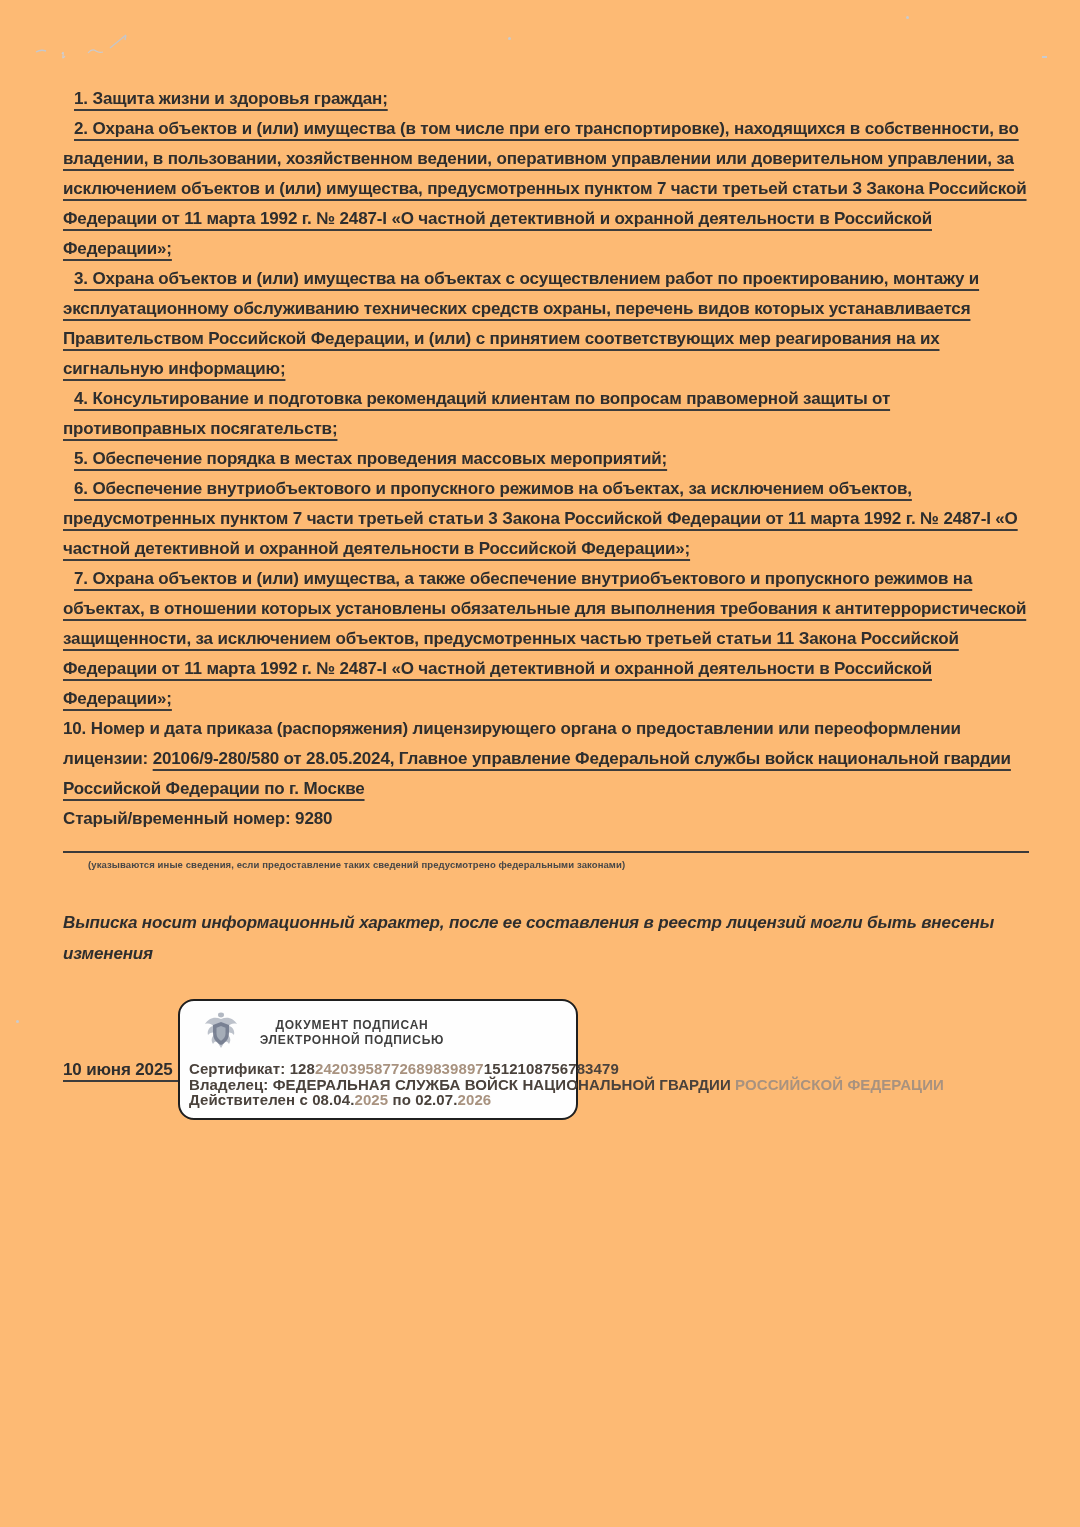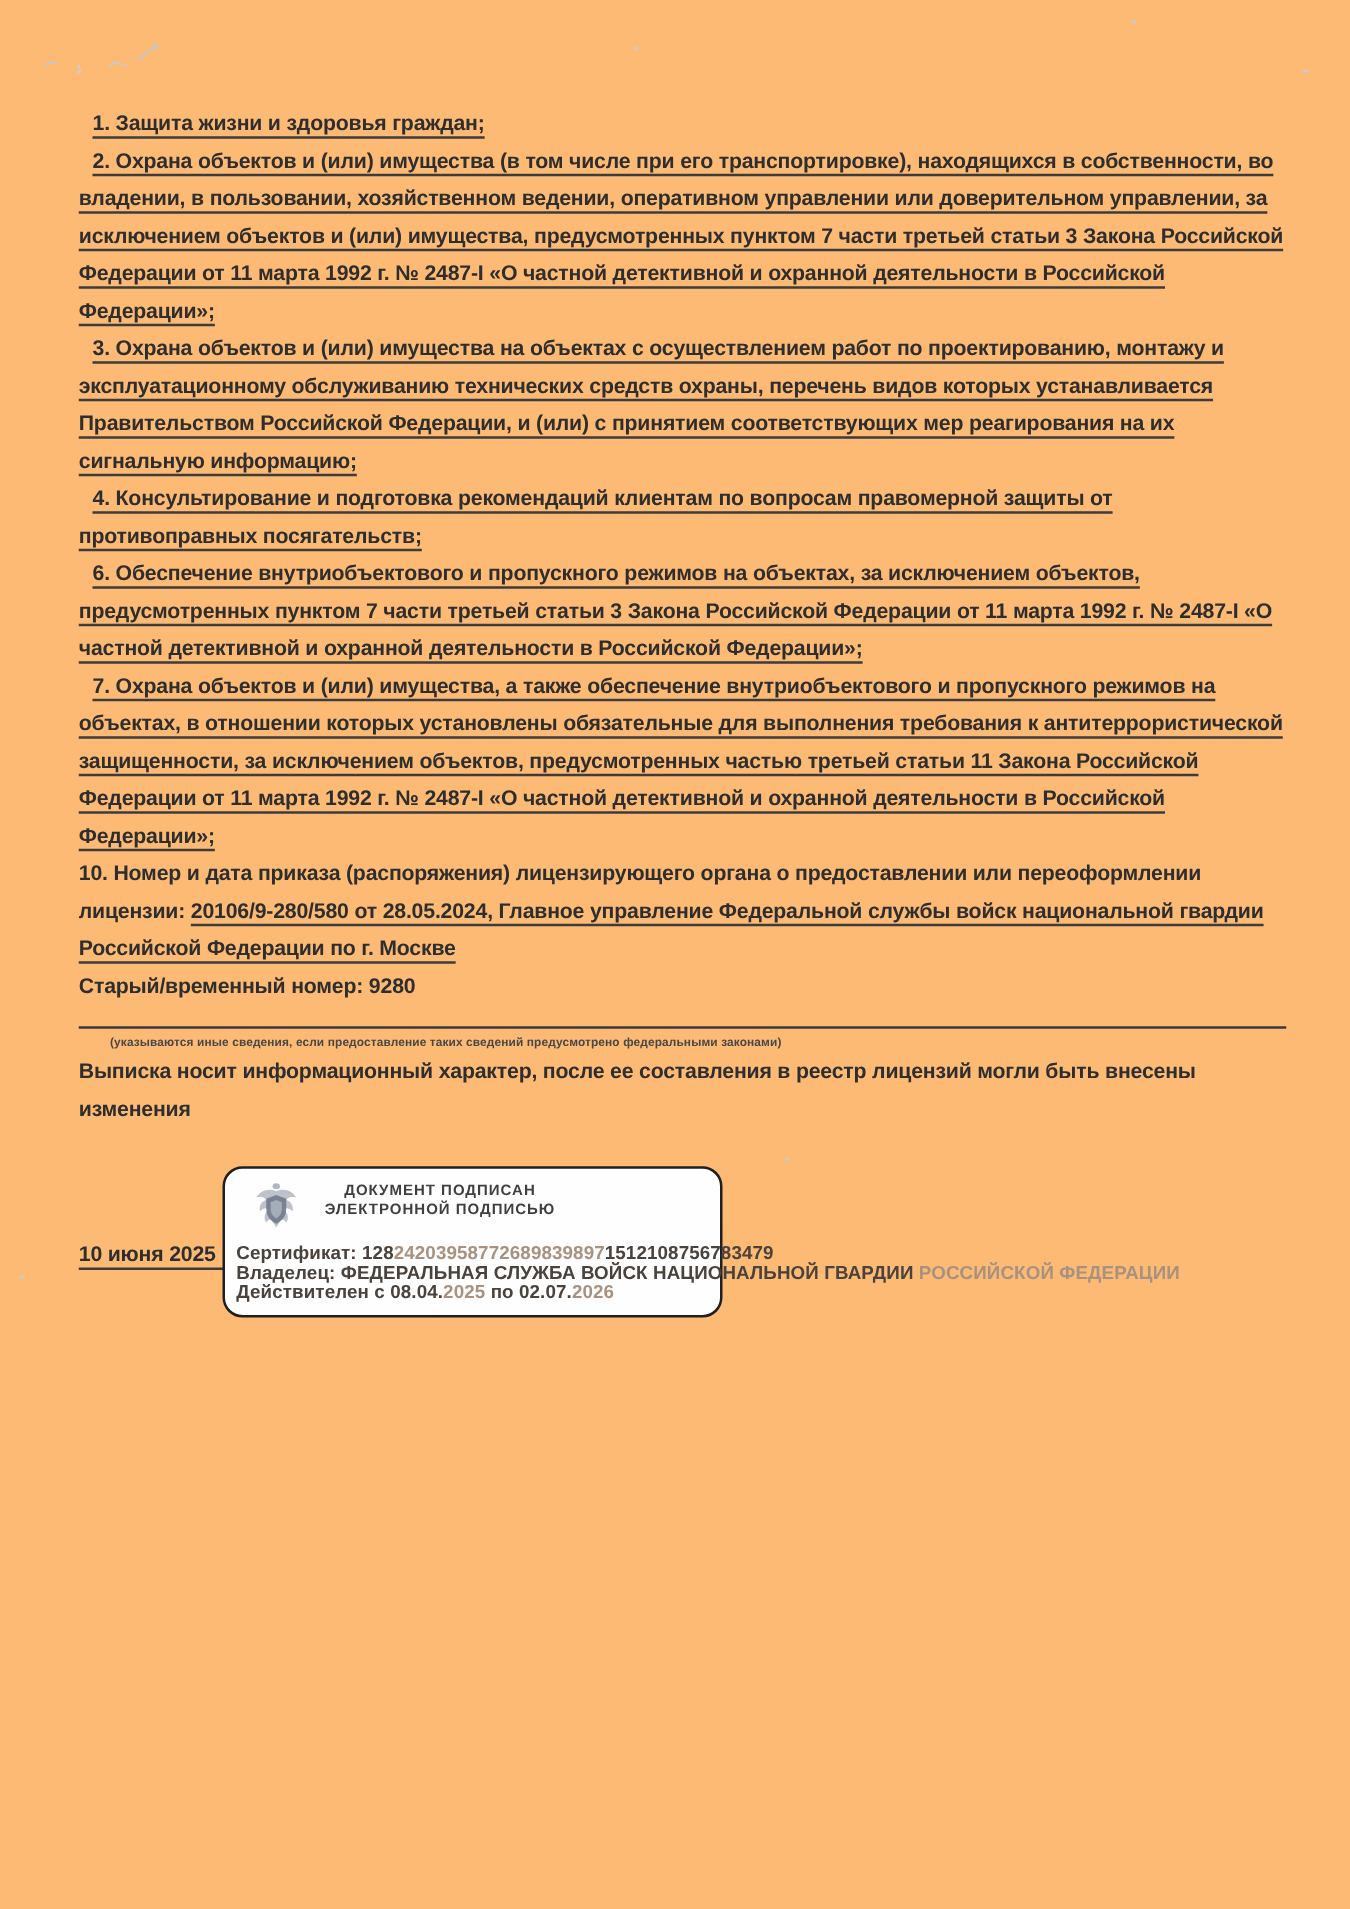--- a/index.html
+++ b/index.html
@@ -48,42 +48,44 @@
   .footnote {
     font-size:9.5px;
     font-weight:600;
     letter-spacing:0.1px;
     line-height:12px;
     color:#474747;
     margin-top:6px;
     padding-left:25px;
   }
   .disclaimer {
+    margin-top:36px;
     line-height:31px;
+    font-style:italic;
   }
   .signature-row {
     display:flex;
     align-items:flex-start;
     margin-top:30px;
   }
   .sign-date {
     width:115px;
     margin-top:56px;
     font-size:17px;
     white-space:nowrap;
   }
   .stamp {
     width:400px;
     box-sizing:border-box;
     border:2px solid #1f1f1f;
     border-radius:16px;
     padding:7px 9px 10px 9px;
     background:#fefefe;
   }
-  .stamp-header { display:flex; align-items:flex-start; }
+  .stamp-header { display:flex; align-items:center; }
   .emblem-wrap { width:64px; display:flex; justify-content:center; margin-top:2px; }
   .stamp-title {
     flex:1;
     text-align:center;
     padding-right:116px;
     font-size:12px;
     line-height:15px;
     letter-spacing:0.8px;
     color:#3f3f3f;
     font-weight:700;
@@ -118,20 +120,21 @@
   <div class="dot" style="left:1042px; top:56px; width:5px; height:2px; border-radius:0;"></div>
   <div class="dot" style="left:628px; top:926px;"></div>
   <div class="dot" style="left:16px; top:1020px;"></div>
 
   <div class="content">
 
     <p class="item">1. Защита жизни и здоровья граждан;</p>
     <p class="item">2. Охрана объектов и (или) имущества (в том числе при его транспортировке), находящихся в собственности, во владении, в пользовании, хозяйственном ведении, оперативном управлении или доверительном управлении, за исключением объектов и (или) имущества, предусмотренных пунктом 7 части третьей статьи 3 Закона Российской Федерации от 11 марта 1992 г. № 2487-I «О частной детективной и охранной деятельности в Российской Федерации»;</p>
     <p class="item">3. Охрана объектов и (или) имущества на объектах с осуществлением работ по проектированию, монтажу и эксплуатационному обслуживанию технических средств охраны, перечень видов которых устанавливается Правительством Российской Федерации, и (или) с принятием соответствующих мер реагирования на их сигнальную информацию;</p>
     <p class="item">4. Консультирование и подготовка рекомендаций клиентам по вопросам правомерной защиты от противоправных посягательств;</p>
+    <p class="item">5. Обеспечение порядка в местах проведения массовых мероприятий;</p>
     <p class="item">6. Обеспечение внутриобъектового и пропускного режимов на объектах, за исключением объектов, предусмотренных пунктом 7 части третьей статьи 3 Закона Российской Федерации от 11 марта 1992 г. № 2487-I «О частной детективной и охранной деятельности в Российской Федерации»;</p>
     <p class="item">7. Охрана объектов и (или) имущества, а также обеспечение внутриобъектового и пропускного режимов на объектах, в отношении которых установлены обязательные для выполнения требования к антитеррористической защищенности, за исключением объектов, предусмотренных частью третьей статьи 11 Закона Российской Федерации от 11 марта 1992 г. № 2487-I «О частной детективной и охранной деятельности в Российской Федерации»;</p>
 
     <p class="field"><span>10. Номер и дата приказа (распоряжения) лицензирующего органа о предоставлении или переоформлении лицензии: </span><span class="u">20106/9-280/580 от 28.05.2024, Главное управление Федеральной службы войск национальной гвардии Российской Федерации по г. Москве</span></p>
 
 
     <p class="old-number"><span>Старый/временный номер: </span><span>9280</span></p>
 
     <div class="footnote">(указываются иные сведения, если предоставление таких сведений предусмотрено федеральными законами)</div>
 

